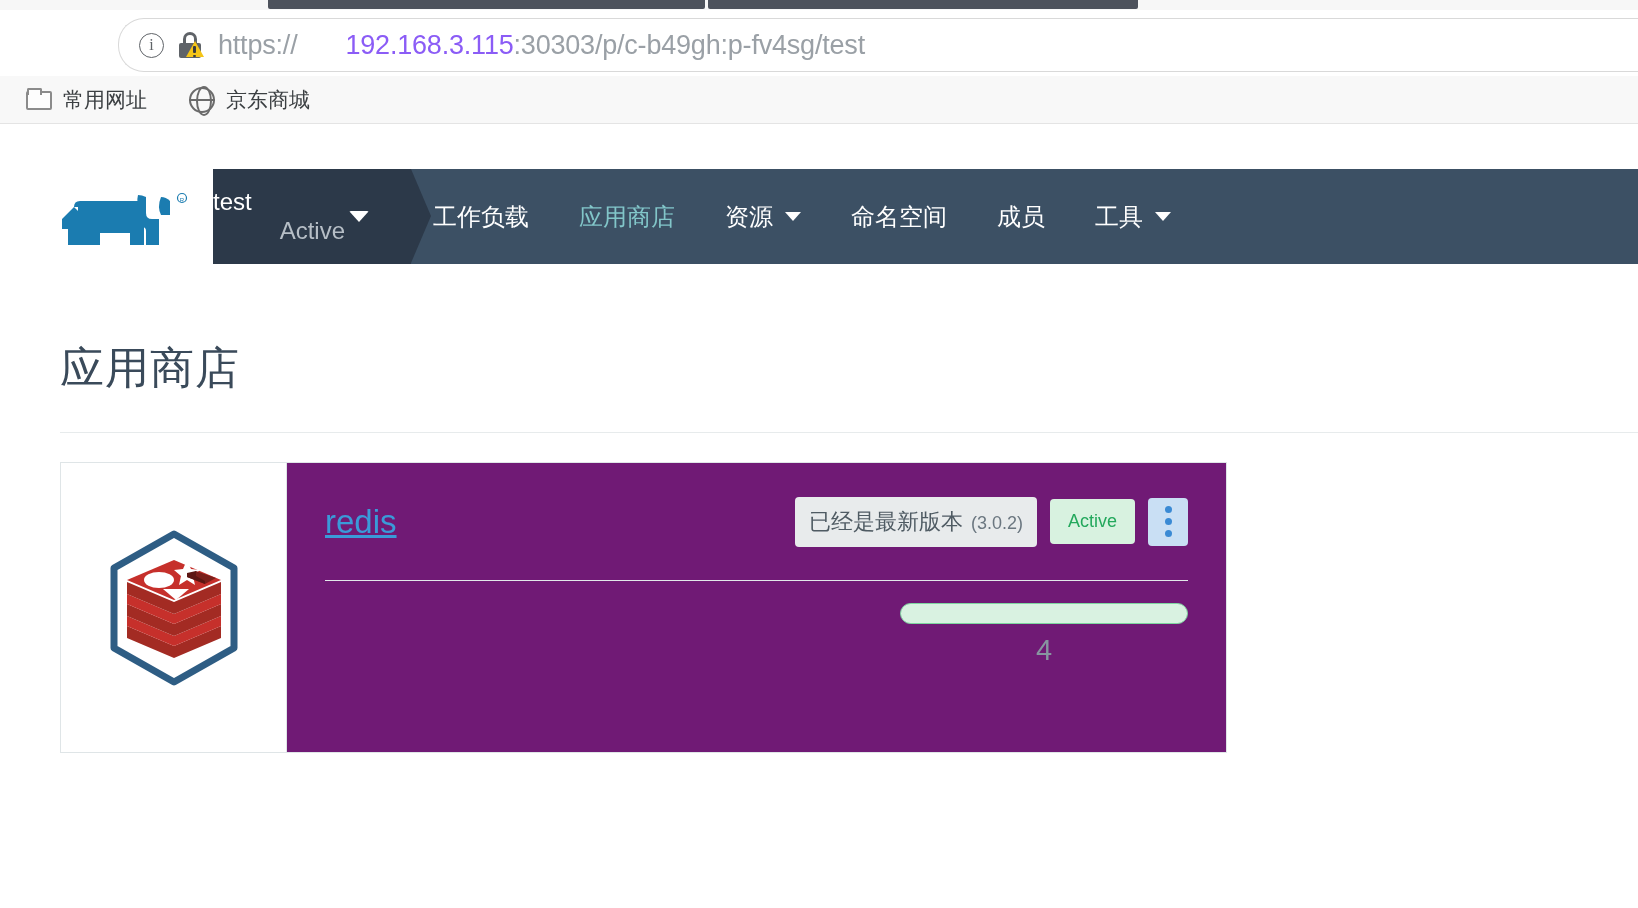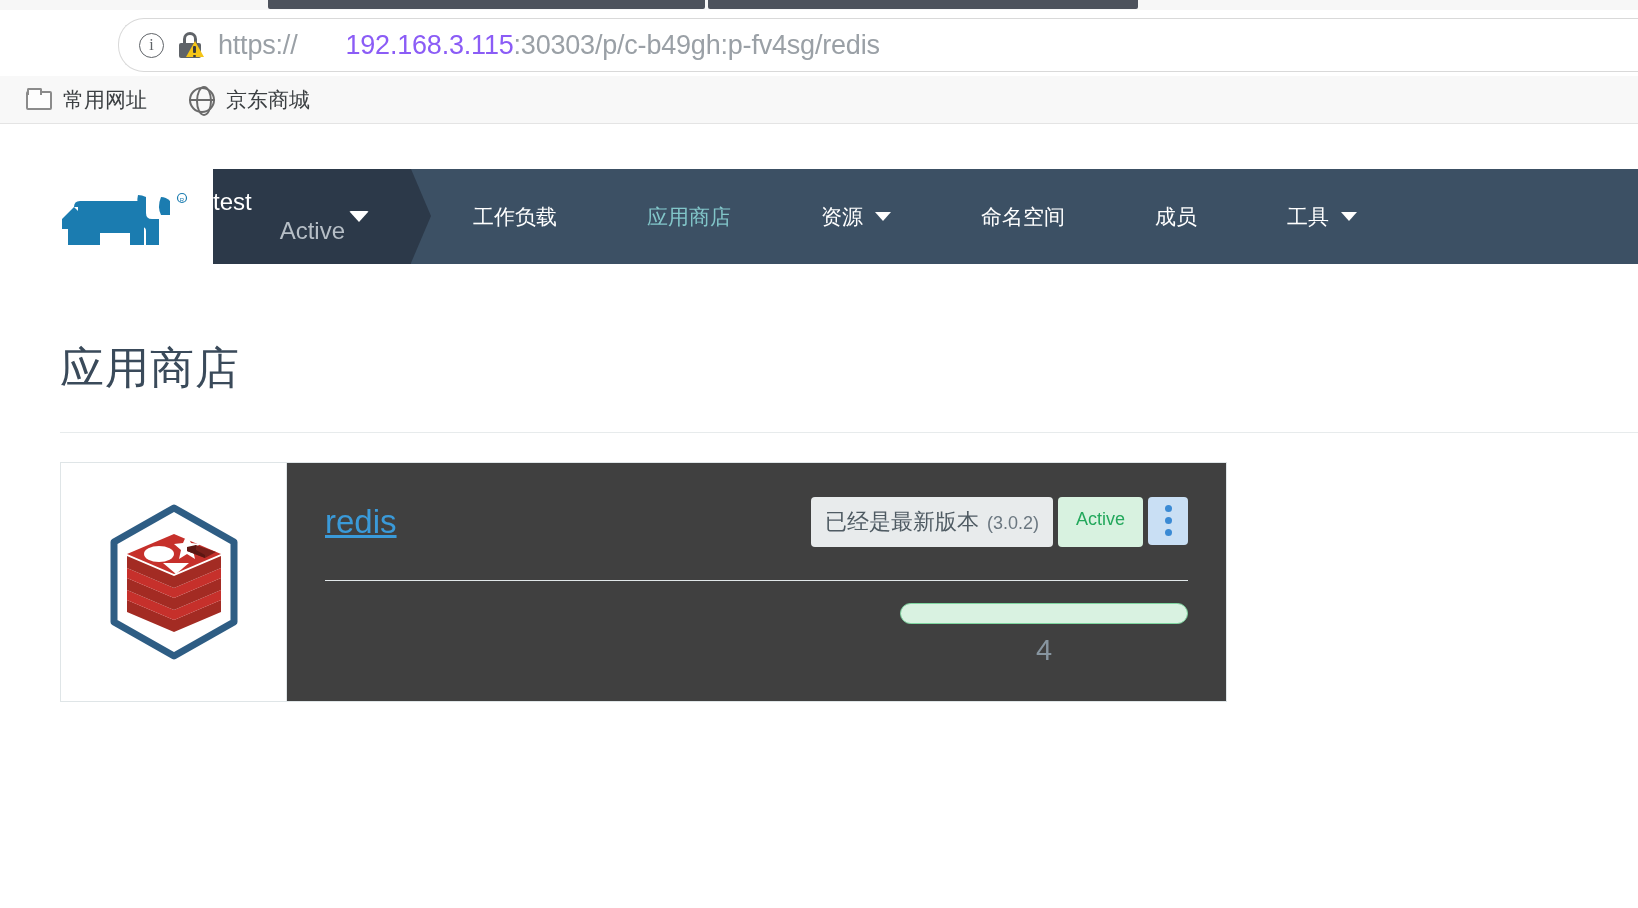--- a/index.html
+++ b/index.html
@@ -115,53 +115,53 @@
     width: 0; height: 0; border-left: 10px solid transparent;
     border-right: 10px solid transparent; border-top: 11px solid #ffffff;
     border-radius: 2px;
   }
   .nav-items {
     position: absolute; left: 433px; top: 0; height: 95px;
     display: flex; align-items: center; gap: 50px;
   }
   .nav-item {
     display: flex; align-items: center; gap: 12px;
-    font-size: 21px; color: #ffffff; white-space: nowrap; margin-left: 40px;
+    font-size: 24px; color: #ffffff; white-space: nowrap;
   }
   .nav-item.active { color: #82c6c9; }
   .chev-sm {
     width: 0; height: 0; border-left: 8px solid transparent;
     border-right: 8px solid transparent; border-top: 9px solid #ffffff;
   }
   .logo-rancher { position: absolute; left: 60px; top: 16px; width: 134px; height: 62px; }
 
   
   .page-title {
     position: absolute; left: 60px; top: 215px;
     font-size: 44px; color: #3a4a5a; letter-spacing: 1px;
   }
   .title-rule {
     position: absolute; left: 60px; top: 308px; right: 0; height: 1px; background: #e7ebec;
   }
 
   .card {
-    position: absolute; left: 60px; top: 338px; width: 1167px; height: 240px;
-    background: #404040; border: 1px solid #dfe5e7; display: flex;
+    position: absolute; left: 60px; top: 338px; width: 1167px; height: 291px;
+    background: #701a75; border: 1px solid #dfe5e7; display: flex;
   }
   .card-logo {
     width: 226px; height: 100%; background: #ffffff; border-right: 1px solid #dfe5e7;
     display: flex; align-items: center; justify-content: center; flex: none;
   }
   .card-body { flex: 1; position: relative; padding: 0 38px 0 38px; }
   .card-head {
     display: flex; align-items: center; height: 118px; gap: 14px;
     border-bottom: 1px solid #e2e8ea;
   }
   .app-link { font-size: 33px; color: #3a9ad9; }
-  .head-right { margin-left: auto; display: flex; gap: 5px; }
+  .head-right { margin-left: auto; display: flex; align-items: center; gap: 13px; }
   .badge-version {
     background: #e8ebec; border-radius: 4px; padding: 10px 14px;
     font-size: 22px; color: #4f5b63; display: flex; align-items: baseline; gap: 8px;
     white-space: nowrap;
   }
   .badge-version .ver { font-size: 18px; color: #6b7780; }
   .badge-active {
     background: #d8f2e0; border-radius: 4px; padding: 12px 18px;
     font-size: 18px; color: #23a85c;
   }
@@ -192,21 +192,21 @@
 <div class="urlbar-wrap">
   <div class="urlbox">
     <div class="info-icon">i</div>
     <div class="lock-warn">
       <div class="shackle"></div>
         <div class="body"></div>
       <div class="tri"></div>
         <div class="bang"></div>
         <div class="bang-dot"></div>
     </div>
-    <div class="url-text"><span>https://</span><span class="host">192.168.3.115</span><span>:30303/p/c-b49gh:p-fv4sg/redis</span></div>
+    <div class="url-text"><span>https://</span><span class="host">192.168.3.115</span><span>:30303/p/c-b49gh:p-fv4sg/test</span></div>
   </div>
 </div>
 
 <div class="bookmarks">
   <div class="bm">
     <span class="folder-ico">
         <i></i>
       </span>
     <span class="bm-label">常用网址</span>
   </div>

